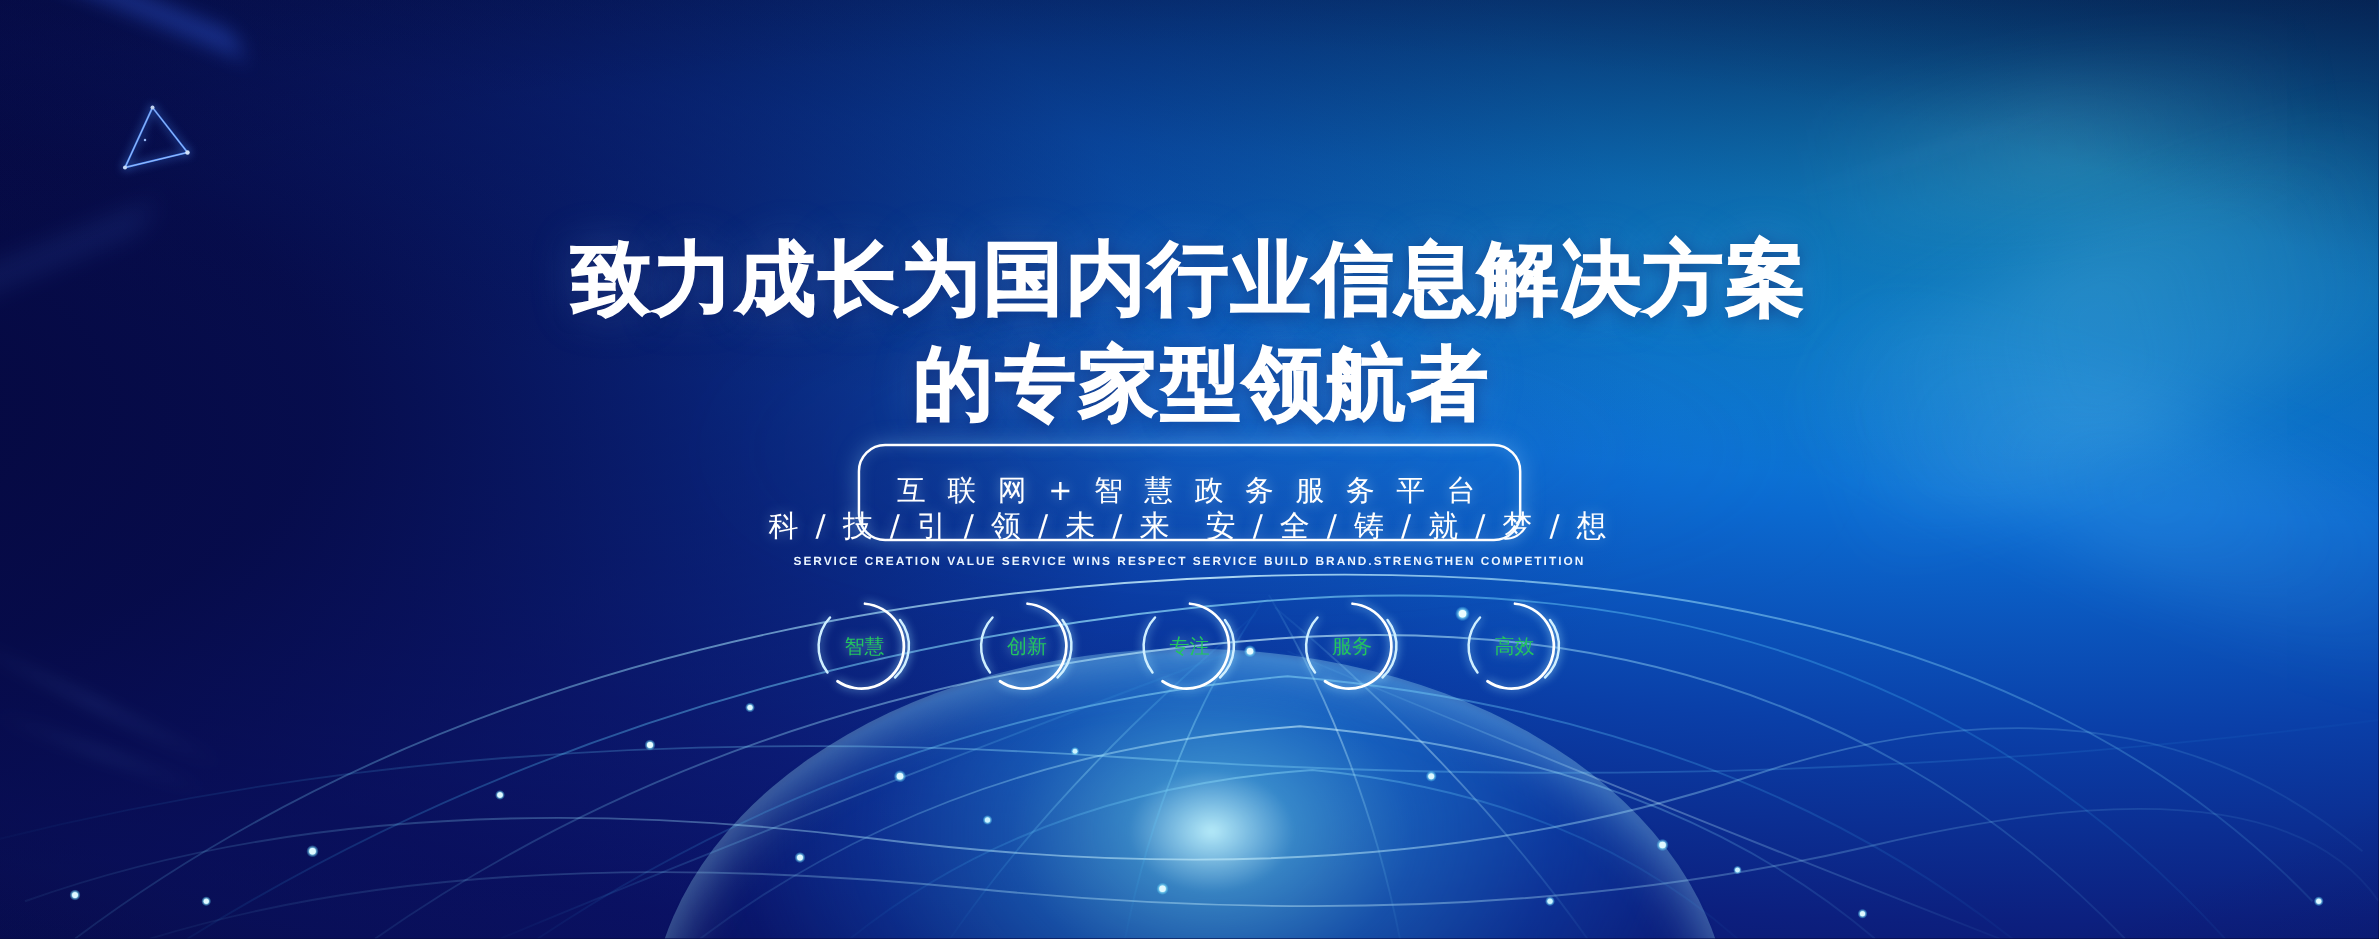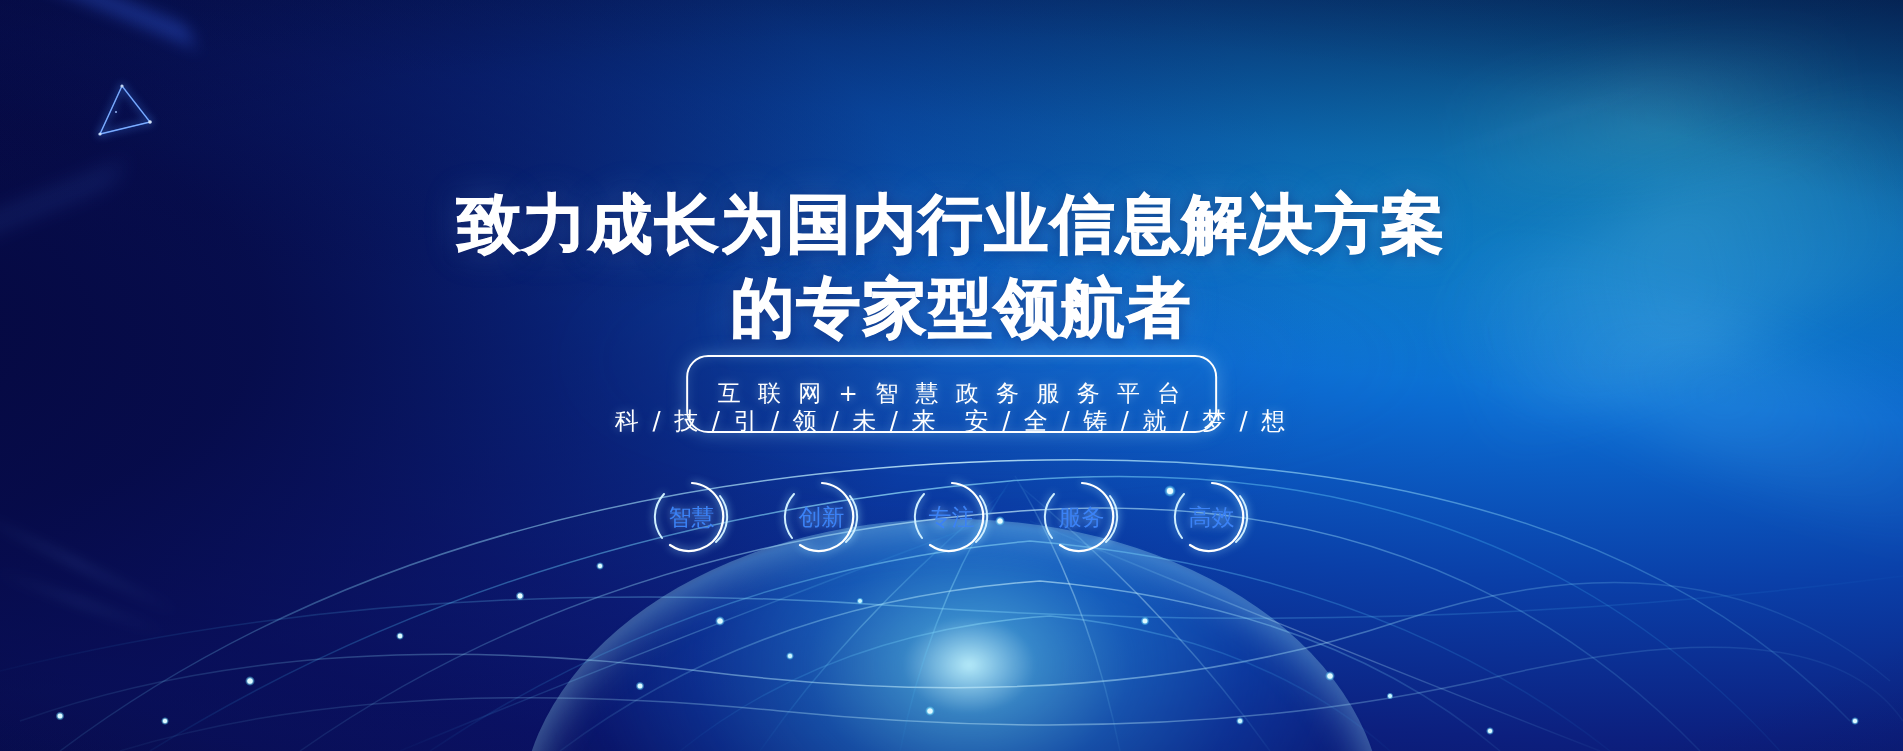--- a/index.html
+++ b/index.html
@@ -155,21 +155,21 @@
     position:absolute;left:0;right:0;top:482px;
     display:flex;justify-content:center;align-items:center;gap:62px;
   }
   .badge{
     position:relative;width:68px;height:70px;
     display:flex;align-items:center;justify-content:center;
   }
   .badge .ring-svg{position:absolute;left:-12px;top:-10px;width:92px;height:90px;
     filter:drop-shadow(0 0 4px rgba(150,220,255,.85));}
   .badge .btxt{
-    position:relative;z-index:2;color:#3b82f6;font-size:23px;letter-spacing:0px;
+    position:relative;z-index:2;color:#22c55e;font-size:16px;letter-spacing:0px;
     font-family:"DejaVu Sans","Liberation Sans",sans-serif;
     text-shadow:0 0 9px rgba(180,230,255,.6);
     white-space:nowrap;
   }
 </style>
 </head>
 <body>
 
 <div class="banner">
 
@@ -291,20 +291,21 @@
       <span class="l2">的专家型领航者</span>
     </div>
 
     <div class="pill">互 联 网 + 智 慧 政 务 服 务 平 台</div>
 
     <div class="tagline">
       <span>科 / 技 / 引 / 领 / 未 / 来</span><span class="gap"></span><span>安 / 全 / 铸 / 就 / 梦 / 想</span>
     </div>
 
     <div class="eng">
+      <span>SERVICE CREATION VALUE SERVICE WINS RESPECT SERVICE BUILD BRAND.STRENGTHEN COMPETITION</span>
     </div>
 
     <div class="badges">
 
       <div class="badge">
         <svg class="ring-svg" viewBox="0 0 92 90">
           <path d="M46 11 A34 34 0 1 1 24 73" fill="none" stroke="#ffffff" stroke-width="2.2" stroke-linecap="round"></path>
           <path d="M74 24 A34 34 0 0 1 70 70" fill="none" stroke="#cfefff" stroke-width="2" stroke-linecap="round"></path>
           <path d="M18 22 A34 34 0 0 0 16 66" fill="none" stroke="#cfefff" stroke-width="2" stroke-linecap="round"></path>
         </svg>

